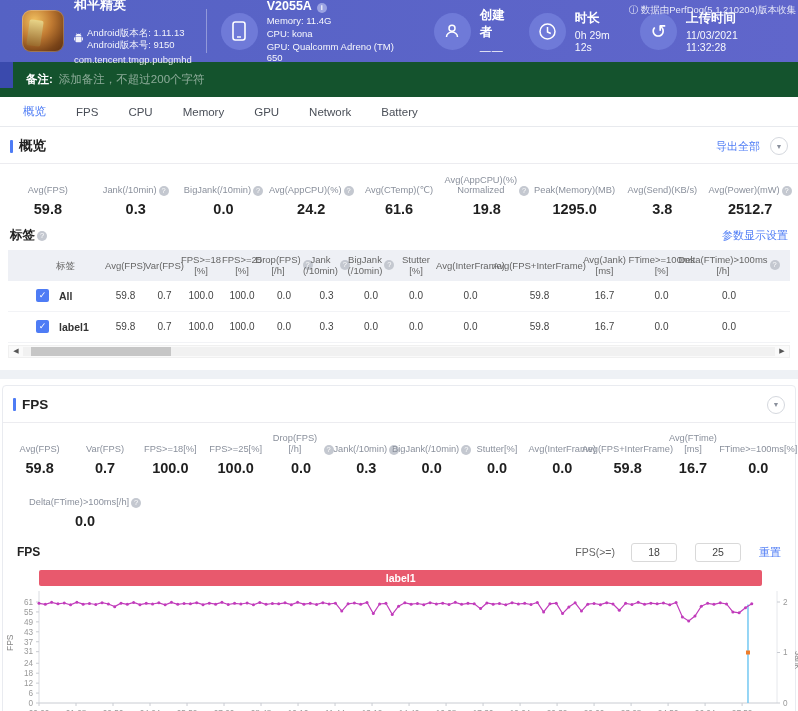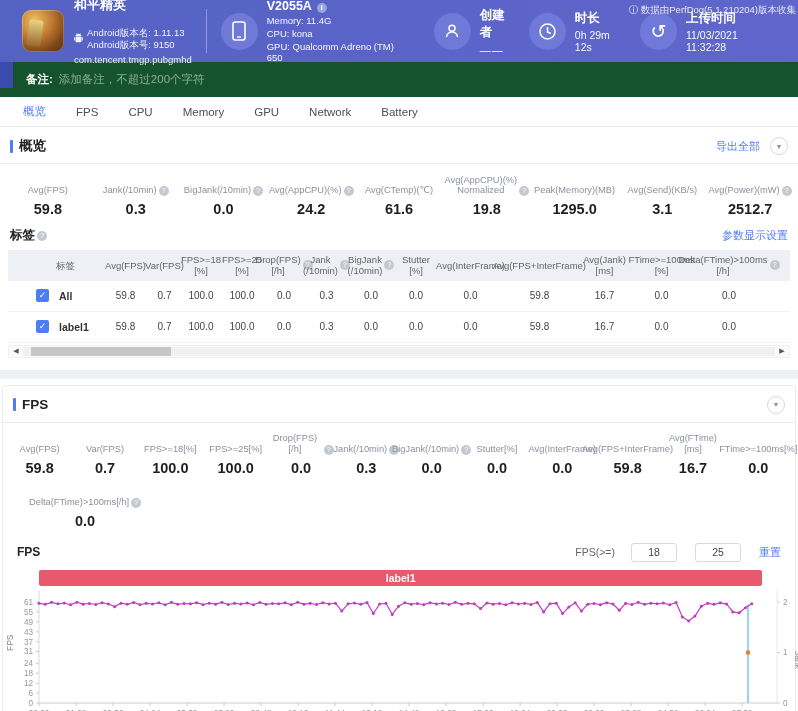--- a/index.html
+++ b/index.html
@@ -217,21 +217,21 @@
           <div class="m-label"><span>Avg(AppCPU)(%)
 Normalized</span><span class="help">?</span></div>
           <div class="m-value">19.8</div>
         </div>
         <div class="metric">
           <div class="m-label"><span>Peak(Memory)(MB)</span></div>
           <div class="m-value">1295.0</div>
         </div>
         <div class="metric">
           <div class="m-label"><span>Avg(Send)(KB/s)</span></div>
-          <div class="m-value">3.1</div>
+          <div class="m-value">3.8</div>
         </div>
         <div class="metric">
           <div class="m-label"><span>Avg(Power)(mW)</span><span class="help">?</span></div>
           <div class="m-value">2512.7</div>
         </div>
       </div>
 
     <div class="tags-head">
       <span class="tags-title">标签</span>
       <span class="help">?</span>

